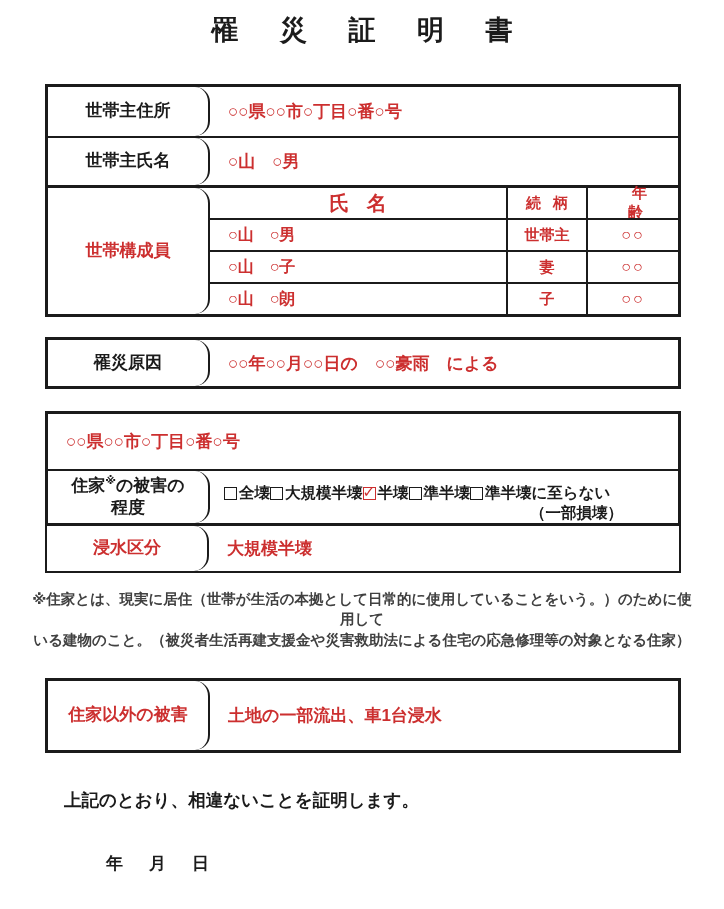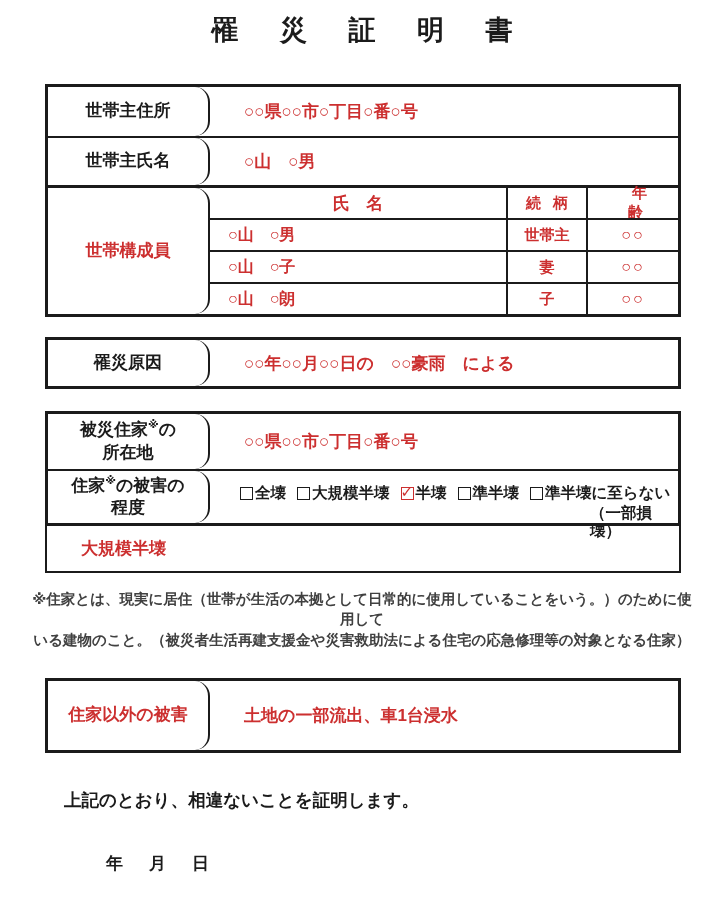--- a/index.html
+++ b/index.html
@@ -20,50 +20,50 @@
 
   .tbl { margin-left:45px; width:636px; border:3px solid #1b1b1b; }
   .row { display:flex; }
   .lbl {
     flex:0 0 162px; width:162px; border-right:2px solid #1b1b1b;
     display:flex; align-items:center; justify-content:center; text-align:center;
     font-size:17px; font-weight:700; line-height:1.3; padding:2px;border-radius:15px;
   }
   .val {
     flex:1; display:flex; align-items:center; padding-left:18px;
-    font-size:17px; font-weight:700;margin-left:16px;
+    font-size:17px; font-weight:700;
   }
   .red { color:#cc2f2f; }
   .bt { border-top:2px solid #1b1b1b; }
   .bt-thick { border-top:3px solid #1b1b1b; }
   .h49 { height:49px; }
   .h46 { height:46px; }
   .h55 { height:55px; }
   .h54 { height:54px; }
   .h69 { height:69px; }
   sup.kome { font-size:11px; vertical-align:super; line-height:0; }
 
   
   .mem-rows { flex:1; display:flex; flex-direction:column; }
   .mem-header { display:flex; height:30px; }
   .mem-row { display:flex; height:32px; border-top:2px solid #1b1b1b; }
   .mem-name { flex:1; display:flex; align-items:center; padding-left:18px; font-size:16px; font-weight:700; }
-  .mem-name.hdr { justify-content:center; padding-left:0; font-size:17px; letter-spacing:6px; text-indent:6px; }
+  .mem-name.hdr { justify-content:center; padding-left:0; font-size:20px; letter-spacing:6px; text-indent:6px; }
   .mem-rel { flex:0 0 80px; border-left:2px solid #1b1b1b; display:flex; align-items:center; justify-content:center; font-size:15px; font-weight:700; }
   .mem-rel.hdr, .mem-age.hdr { letter-spacing:4px; text-indent:4px; }
   .mem-age { flex:0 0 92px; border-left:2px solid #1b1b1b; display:flex; align-items:center; justify-content:center; font-size:16px; font-weight:700; letter-spacing:2px; }
 
   
   .flood-row {
     margin-left:45px; width:636px; height:47px;
     border:2px solid #1b1b1b; border-top:none; display:flex;
   }
 
   
-  .cb-line { display:flex; align-items:flex-start; gap:11px; flex-wrap:nowrap; padding-left:14px; padding-top:2px; }
+  .cb-line { display:flex; align-items:flex-start; flex-wrap:nowrap; padding-left:14px; padding-top:2px; }
   .cb-item { display:flex; align-items:center; gap:1px; font-size:15.5px; font-weight:700; white-space:nowrap; }
   .cb-box {
     width:13px; height:13px; border:1.7px solid #1b1b1b; display:inline-block;
     position:relative; margin-right:1px; background:#fff;
   }
   .cb-box.checked { border-color:#cc2f2f; }
   .cb-box.checked::after {
     content:"\2713"; position:absolute; left:-1px; top:-5px;
     color:#cc2f2f; font-size:15px; font-weight:700;
   }
@@ -121,26 +121,20 @@
 
   <div class="tbl" style="margin-top:20px;">
     <div class="row h46">
       <div class="lbl">罹災原因</div>
       <div class="val red">○○年○○月○○日の　○○豪雨　による</div>
     </div>
   </div>
 
   <div class="tbl" style="margin-top:22px;">
     <div class="row h55">
-      <div class="lbl">
-        <div>
-          <span>被災住家</span><sup class="kome">※</sup><span>の</span><br>
-          <span>所在地</span>
-        </div>
-      </div>
       <div class="val red">○○県○○市○丁目○番○号</div>
     </div>
     <div class="row h54 bt">
       <div class="lbl">
         <div>
           <span>住家</span><sup class="kome">※</sup><span>の被害の</span><br>
           <span>程度</span>
         </div>
       </div>
       <div class="val" style="padding-left:0; align-items:flex-start; padding-top:10px;">
@@ -167,20 +161,21 @@
               <span>準半壊に至らない</span>
             </span>
             <span class="cb-sub">（一部損壊）</span>
           </span>
         </div>
       </div>
     </div>
   </div>
 
   <div class="flood-row">
+    <div class="lbl red">浸水区分</div>
     <div class="val red">大規模半壊</div>
   </div>
 
   <div class="note">
     <div>※住家とは、現実に居住（世帯が生活の本拠として日常的に使用していることをいう。）のために使用して</div>
     <div>いる建物のこと。（被災者生活再建支援金や災害救助法による住宅の応急修理等の対象となる住家）</div>
   </div>
 
   <div class="tbl" style="margin-top:28px;">
     <div class="row h69">

